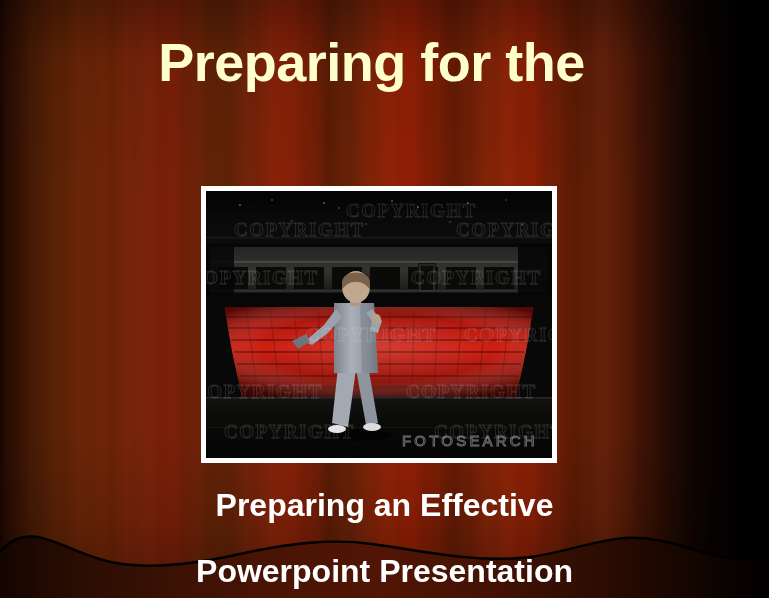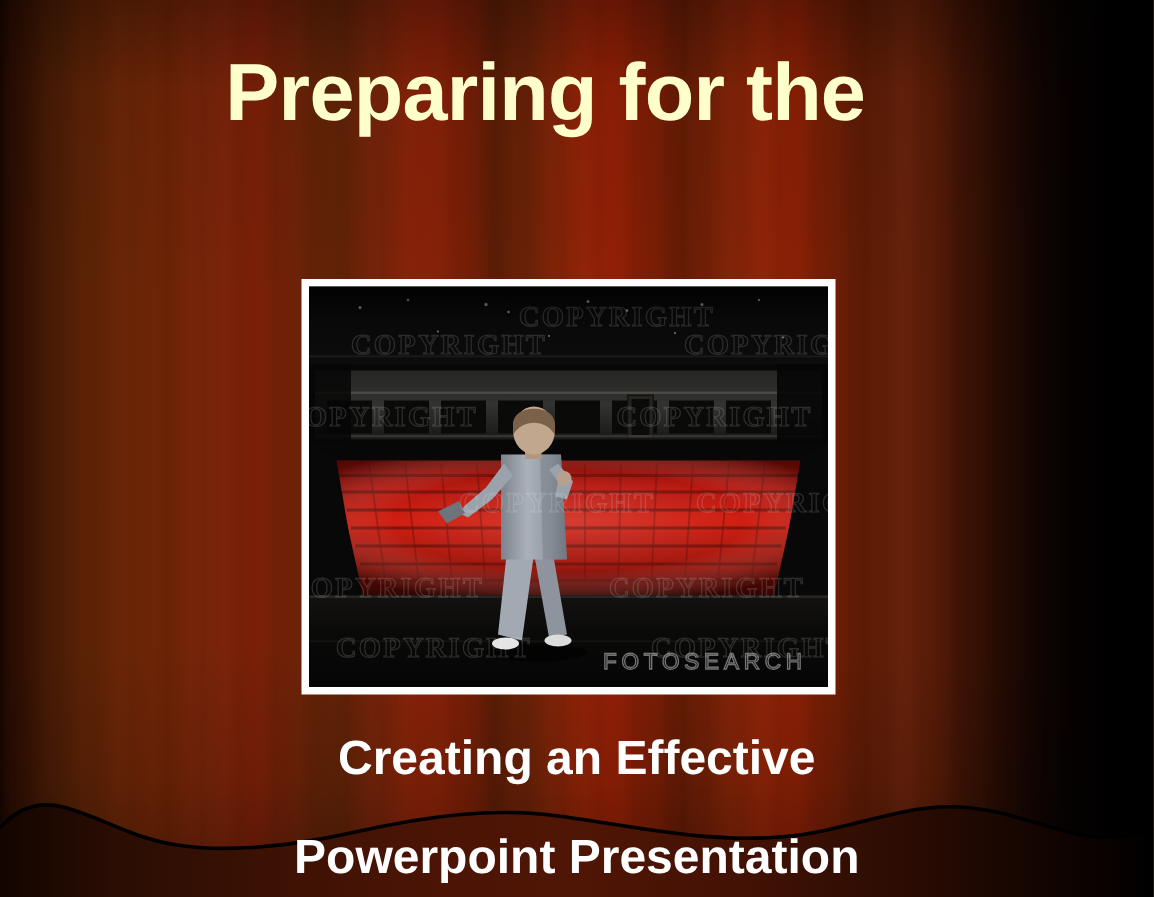--- a/index.html
+++ b/index.html
@@ -91,25 +91,26 @@
     position: absolute;
     left: 0;
     bottom: 0;
     width: 769px;
     height: 70px;
   }
 
   
   .title-block {
     position: absolute;
-    left: 12px;
+    left: 0;
     top: 26px;
     width: 703px;
     text-align: center;
     z-index: 5;
+    padding-left: 20px;
   }
   .title-line {
     font-size: 54px;
     font-weight: bold;
     color: #ffffcc;
     line-height: 72px;
     letter-spacing: -0.5px;
     white-space: nowrap;
   }
 
@@ -371,17 +372,17 @@
         </g>
 
         <text x="196" y="255" font-family="'Liberation Sans', sans-serif" font-size="15" letter-spacing="3.2" fill="none" stroke="#dddddd" stroke-width="0.9" opacity="0.5">FOTOSEARCH</text>
 
         <rect x="0" y="0" width="346" height="70" fill="url(#vign)"></rect>
       </svg>
     </div>
   </div>
 
   <div class="subtitle-block">
-    <div class="subtitle-line">Creating an Effective</div>
+    <div class="subtitle-line">Preparing an Effective</div>
     <div class="subtitle-line"><span class="misspelled">Powerpoint</span><span> Presentation</span></div>
   </div>
 
 </div>
 
 </body></html>

